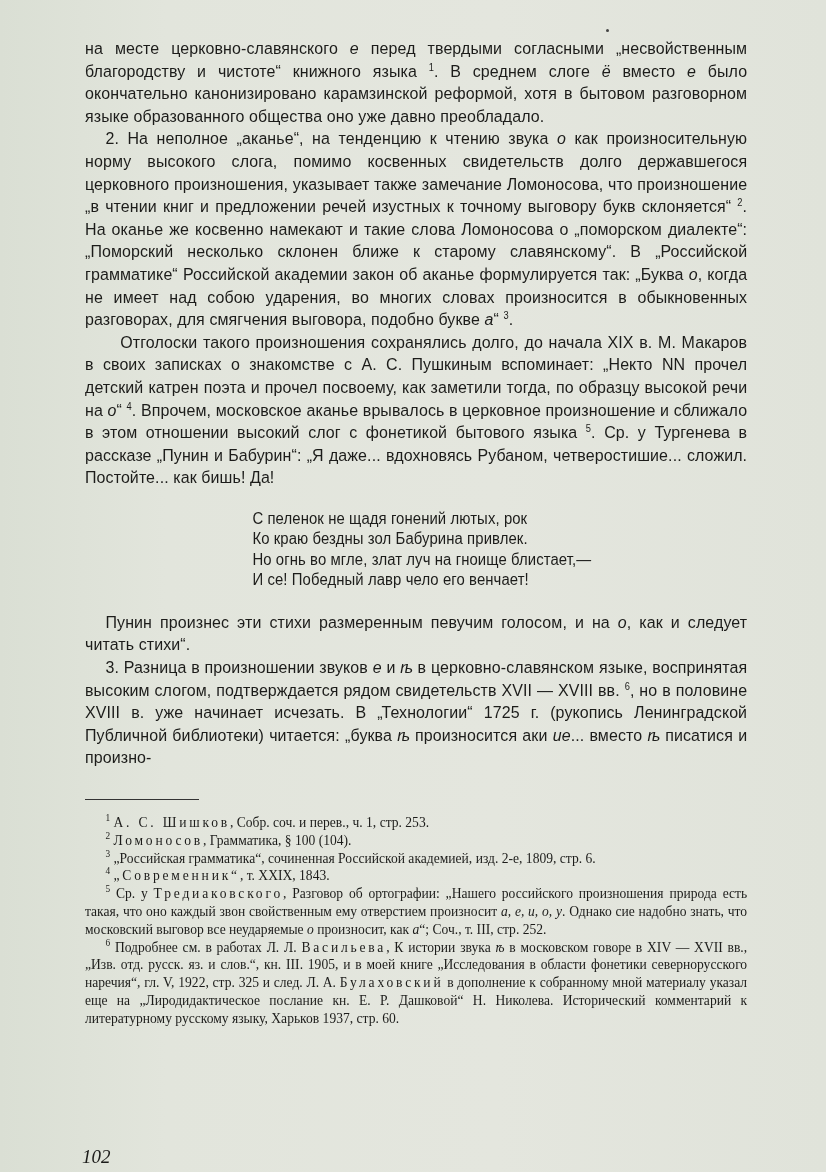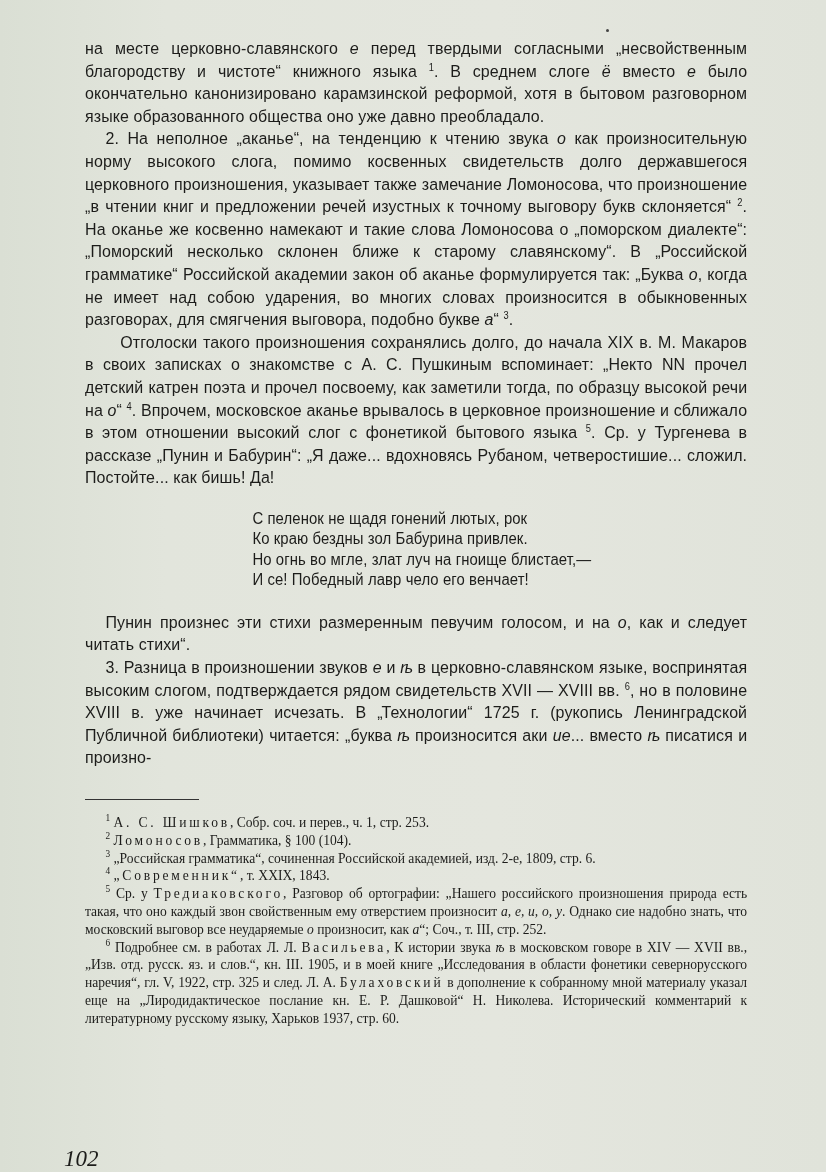--- a/index.html
+++ b/index.html
@@ -80,23 +80,23 @@
       transform-origin: left top;
       width: 712px;
     }
     .note {
       margin: 0;
       text-indent: 22px;
     }
     .spaced { letter-spacing: 3px; }
     .page-number {
       position: absolute;
-      left: 64px;
+      left: 82px;
       top: 1146px;
-      font-size: 23px;
+      font-size: 19px;
       font-style: italic;
       font-family: "Liberation Serif", serif;
     }
   </style>
 </head>
 <body>
 
 <div class="page">
   <div class="speck"></div>
 

